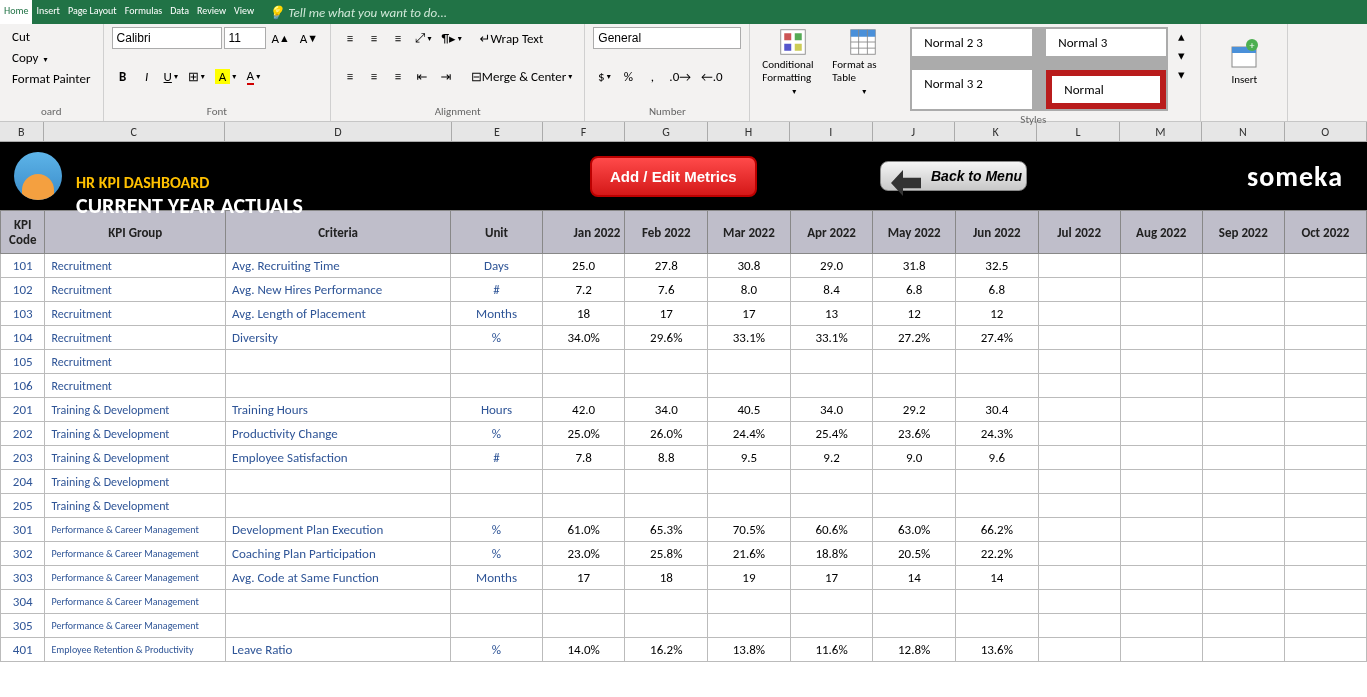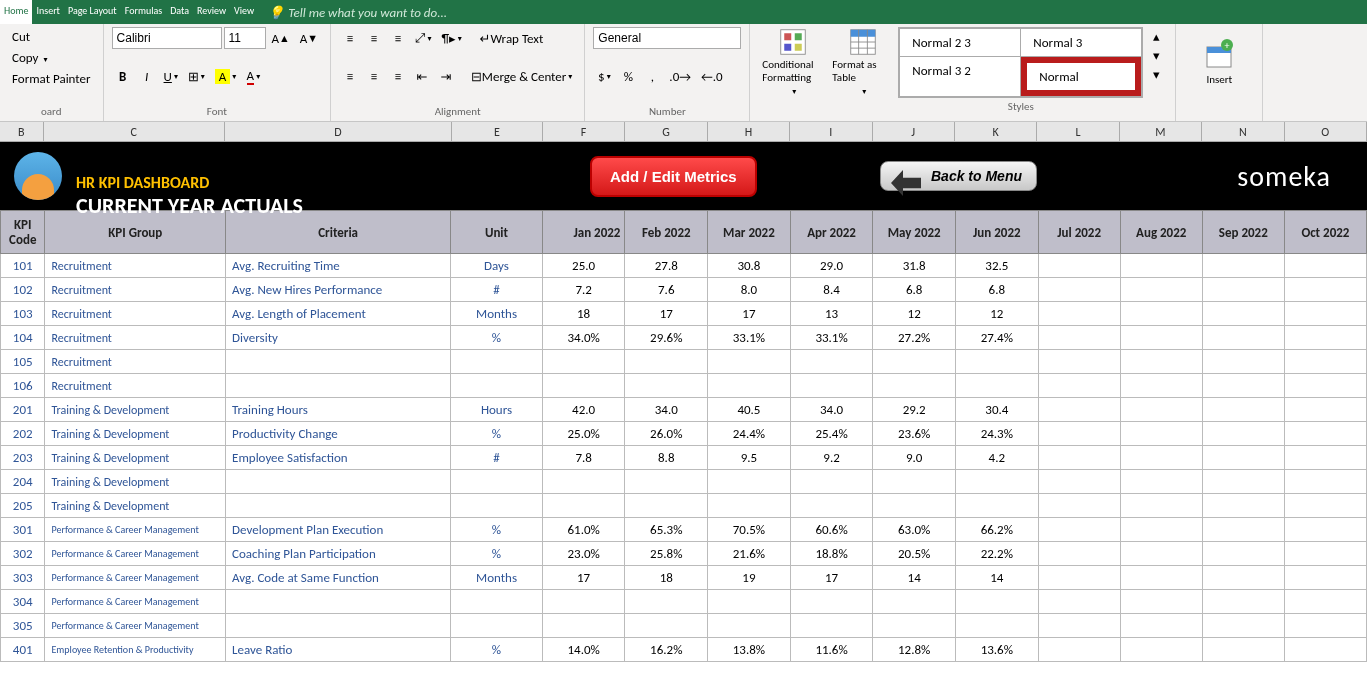--- a/index.html
+++ b/index.html
@@ -17,39 +17,39 @@
 .ribbon-group-label { text-align: center; font-size: 11px; color: #666; padding-top: 2px; }
 .ribbon-row { display: flex; align-items: center; gap: 2px; }
 .clipboard-items { display: flex; flex-direction: column; gap: 2px; font-size: 13px; }
 .clipboard-items div { padding: 2px 4px; cursor: pointer; }
 .font-select { width: 110px; height: 22px; border: 1px solid #ababab; font-size: 12px; padding: 0 4px; }
 .size-select { width: 42px; height: 22px; border: 1px solid #ababab; font-size: 12px; padding: 0 4px; }
 .btn { display: inline-flex; align-items: center; justify-content: center; min-width: 22px; height: 22px; border: 1px solid transparent; cursor: pointer; font-size: 13px; padding: 0 3px; }
 .btn.big { flex-direction: column; height: 70px; width: 70px; font-size: 11px; gap: 2px; }
 .btn.big svg { width: 32px; height: 32px; }
 .dropdown-arrow { font-size: 8px; margin-left: 2px; }
-.style-gallery { border: 1px solid #ababab; display: grid; grid-template-columns: 1fr 1fr; gap: 1px; padding: 1px; background: #ababab; }
+.style-gallery { border: 1px solid #ababab; display: grid; grid-template-columns: 1fr 1fr; gap: 14px; padding: 1px; background: #ababab; margin-left: 12px; }
 .style-item { background: #fff; padding: 6px 12px; font-size: 13px; min-width: 120px; cursor: pointer; }
 .style-item.selected { border: 6px solid #b91c1c; }
 
 
 .col-headers { display: flex; background: #e6e6e6; border-bottom: 1px solid #ababab; height: 20px; }
 .col-header { border-right: 1px solid #ababab; text-align: center; font-size: 12px; line-height: 20px; color: #333; }
 
 
 .dash-header { background: #000; height: 68px; display: flex; align-items: center; position: relative; }
 .avatar { width: 48px; height: 48px; border-radius: 50%; background: linear-gradient(#5db4e8,#3a8bc9); margin: 0 14px; position: relative; overflow: hidden; }
 .avatar::after { content: ''; position: absolute; bottom: -6px; left: 8px; width: 32px; height: 32px; background: #f4a040; border-radius: 50% 50% 0 0; }
 .dash-titles { color: #fff; }
 .dash-title1 { color: #ffc000; font-size: 16px; font-weight: bold; margin-top: 40px; }
 .dash-title2 { color: #fff; font-size: 22px; font-weight: bold; }
 .red-btn { position: absolute; left: 590px; background: linear-gradient(#ff4a4a,#d41818); color: #fff; border: 2px solid #b00; border-radius: 8px; padding: 10px 18px; font-weight: bold; font-size: 15px; cursor: pointer; box-shadow: 0 3px 6px rgba(0,0,0,.5); }
-.menu-btn { position: absolute; left: 880px; background: linear-gradient(#f5f5f5,#c8c8c8); border: 1px solid #888; border-radius: 8px; padding: 6px 14px 6px 50px; font-weight: bold; font-style: italic; font-size: 14px; cursor: pointer; box-shadow: 0 3px 6px rgba(0,0,0,.5); }
+.menu-btn { position: absolute; left: 880px; background: linear-gradient(#f5f5f5,#c8c8c8); border: 1px solid #888; border-radius: 8px; padding: 6px 4px 6px 50px; font-weight: bold; font-style: italic; font-size: 14px; cursor: pointer; box-shadow: 0 3px 6px rgba(0,0,0,.5); }
 .menu-btn::before { content: ''; position: absolute; left: 10px; top: 8px; width: 30px; height: 26px; background: #333; clip-path: polygon(40% 0, 40% 30%, 100% 30%, 100% 70%, 40% 70%, 40% 100%, 0 50%); }
-.logo { position: absolute; right: 36px; color: #fff; font-size: 28px; font-weight: 400; letter-spacing: 1px; }
+.logo { position: absolute; right: 24px; color: #fff; font-size: 28px; font-weight: 700; letter-spacing: 1px; }
 
 
 .data-area { overflow: auto; }
 table { border-collapse: collapse; width: 100%; }
 th { background: #bfbeca; border: 1px solid #888; padding: 6px 4px; font-size: 13px; font-weight: bold; text-align: center; color: #222; }
 td { border: 1px solid #bbb; padding: 3px 6px; font-size: 13px; height: 24px; }
 td.code { color: #2f5597; text-align: center; font-weight: normal; }
 td.group { color: #2f5597; font-size: 12px; }
 td.group.small { font-size: 10px; }
 td.criteria { color: #2f5597; }
@@ -388,21 +388,21 @@
         <tr>
           <td class="code">203</td>
           <td class="group">Training &amp; Development</td>
           <td class="criteria">Employee Satisfaction</td>
           <td class="unit">#</td>
           <td class="val">7.8</td>
           <td class="val">8.8</td>
           <td class="val">9.5</td>
           <td class="val">9.2</td>
           <td class="val">9.0</td>
-          <td class="val">4.2</td>
+          <td class="val">9.6</td>
           <td class="val"></td>
           <td class="val"></td>
           <td class="val"></td>
           <td class="val"></td>
         </tr>
         <tr>
           <td class="code">204</td>
           <td class="group">Training &amp; Development</td>
           <td class="criteria"></td>
           <td class="unit"></td>

